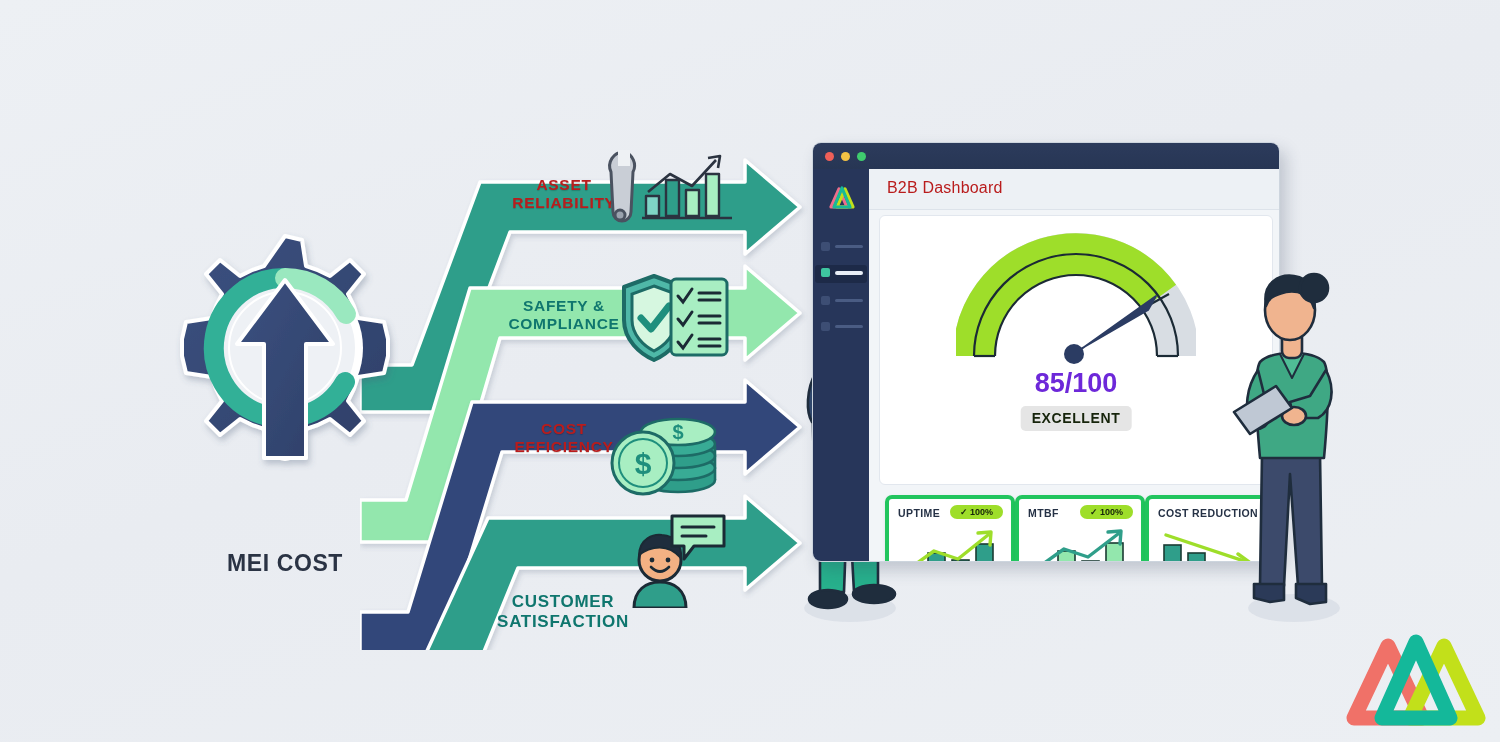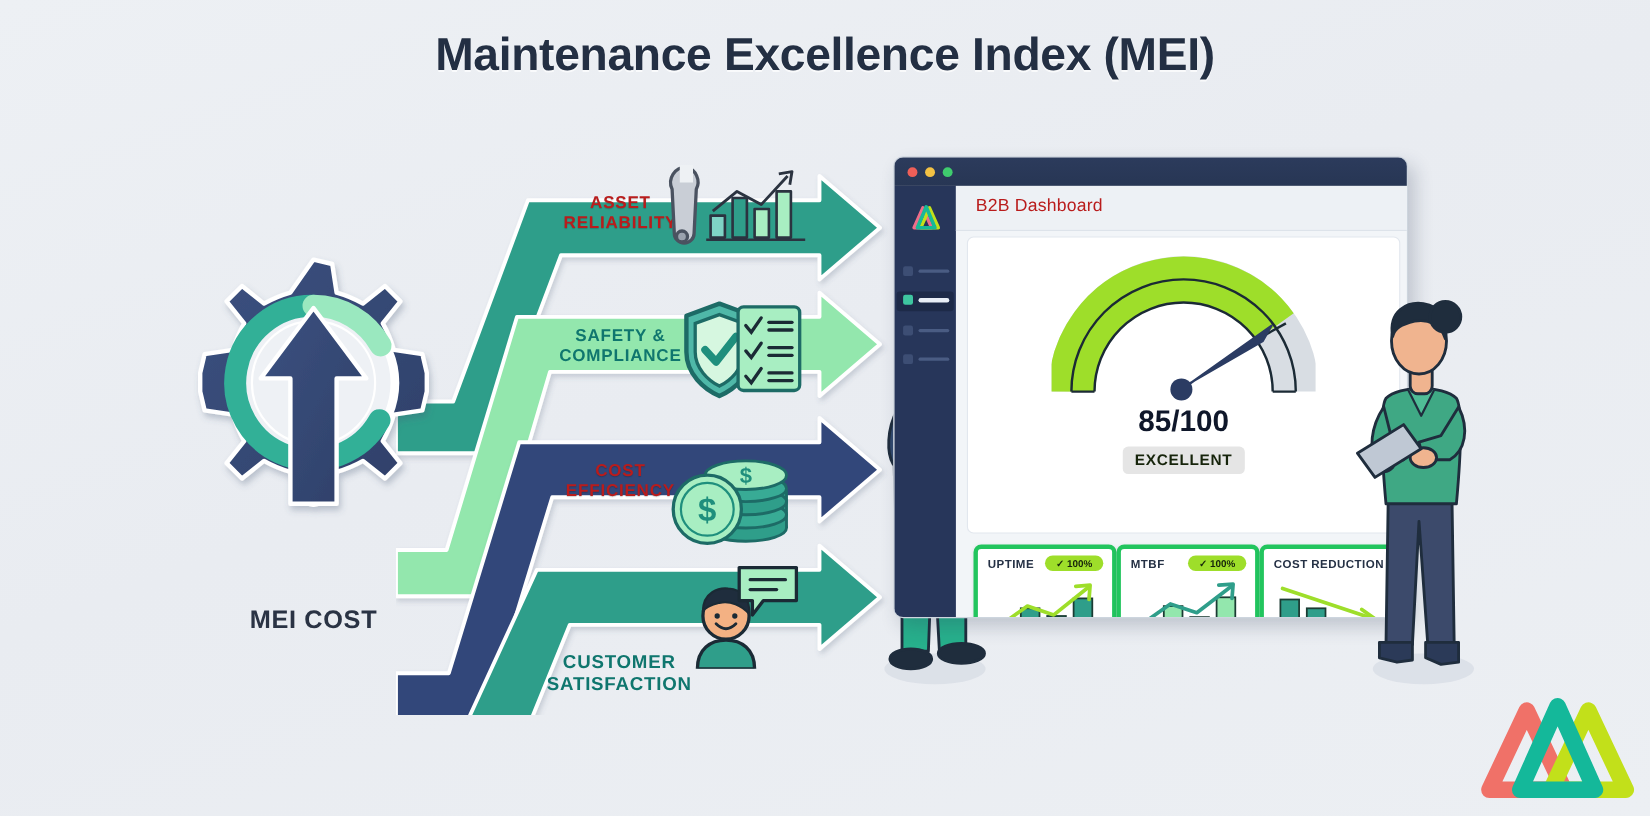--- a/index.html
+++ b/index.html
@@ -64,21 +64,21 @@
   #dash-header-title{
     position:absolute;left:18px;top:10px;
     font-size:16px;color:#b91c1c;letter-spacing:.2px;
   }
   #dash-body{
     position:absolute;left:66px;top:72px;width:392px;height:268px;
     background:#ffffff;border-radius:6px;border:1px solid #e2e7ee;
   }
   #gauge-value{
     position:absolute;left:0;top:152px;width:392px;text-align:center;
-    font-size:27px;font-weight:bold;color:#0f172a;
+    font-size:27px;font-weight:bold;color:#6d28d9;
   }
   #gauge-badge{
     position:absolute;left:50%;top:190px;transform:translateX(-50%);
     background:#e5e5e5;color:#16240b;
     font-size:14px;font-weight:bold;letter-spacing:.6px;
     padding:4px 11px 5px;border-radius:5px;
   }
   .kpi-card{
     position:absolute;top:352px;height:100px;
     background:#ffffff;border:4px solid #22c55e;border-radius:7px;
@@ -93,21 +93,20 @@
     background:#9ede2a;color:#16240b;border-radius:9px;
     font-size:9px;font-weight:bold;padding:2px 10px;white-space:nowrap;
   }
   .kpi-chart{position:absolute;left:7px;top:28px;}
 </style>
 </head>
 <body>
 
 <div class="stage">
 
-  <div class="abs" id="page-title">Maintenance Excellence Index (MEI)</div>
 
   <svg class="abs" style="left:360px;top:150px;" width="460" height="500">
     <defs>
       <filter id="rshadow" x="-20%" y="-20%" width="145%" height="150%">
         <feDropShadow dx="2" dy="3" stdDeviation="2.4" flood-color="#4a5b75" flood-opacity="0.22"></feDropShadow>
       </filter>
     </defs>
 
     <g filter="url(#rshadow)">
       <path d="M0,215 L52,215 L120,32 L385,32 L385,10 L440,57 L385,104 L385,82 L150,82 L82,262 L0,262 Z" fill="#2f9e8a" stroke="#ffffff" stroke-width="3.5" stroke-linejoin="round"></path>

